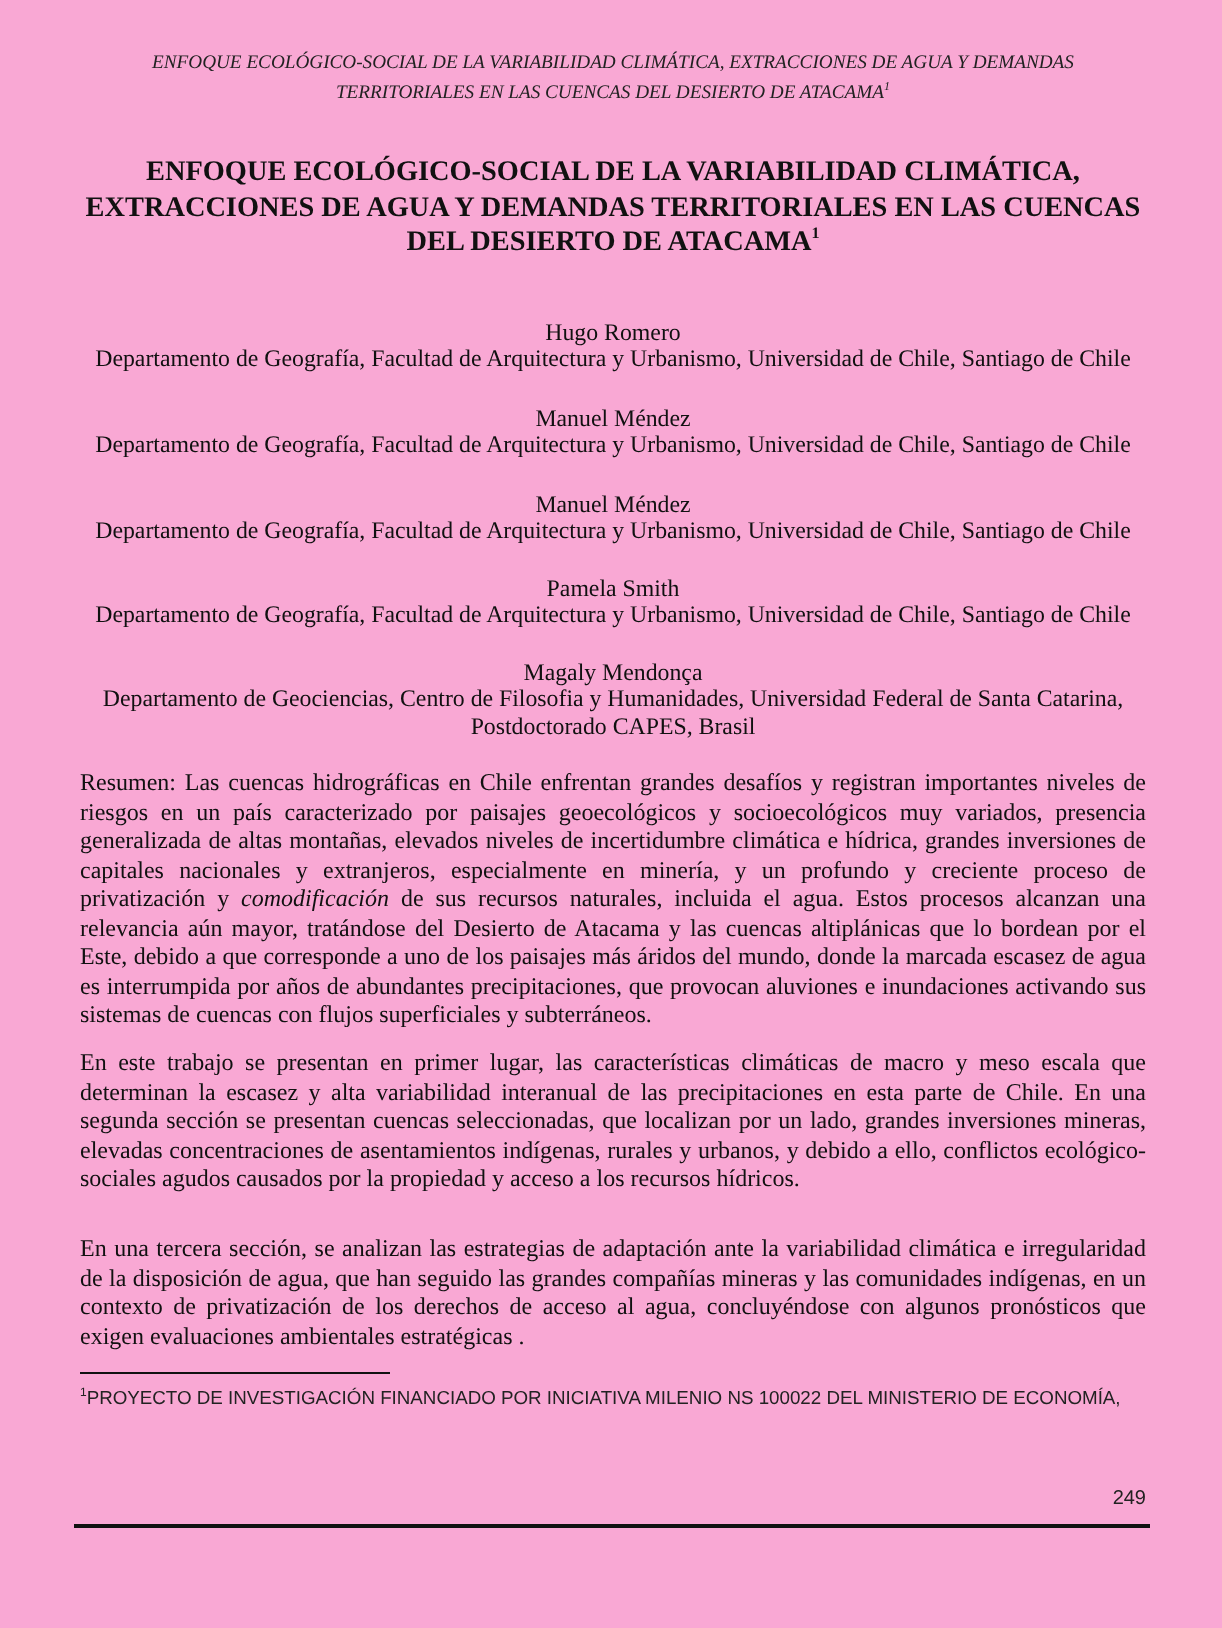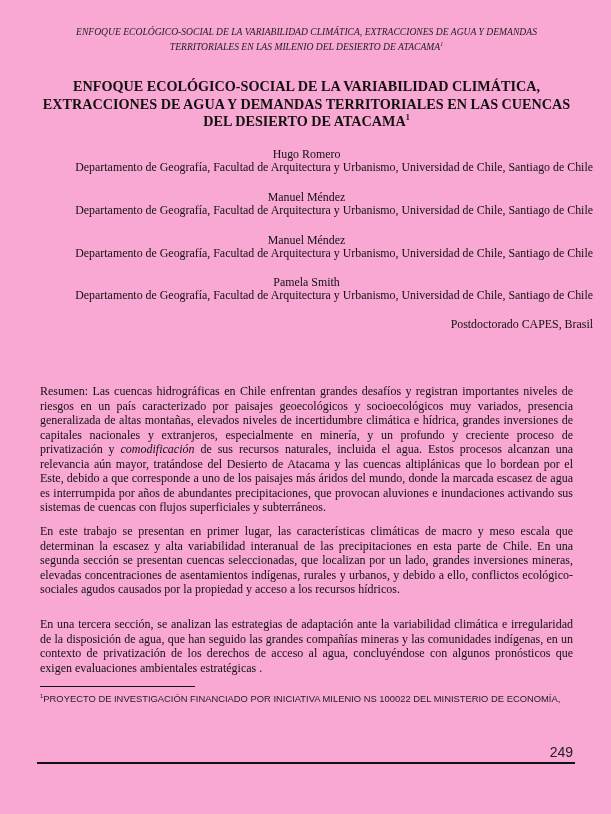--- a/index.html
+++ b/index.html
@@ -5,44 +5,44 @@
   html, body { margin: 0; padding: 0; background: #ffffff; }
   body { width: 611px; height: 814px; position: relative; overflow: hidden; color: #111; font-family: "Liberation Serif", "DejaVu Serif", serif; }
   .page { position: absolute; left: 0; top: 0; width: 611px; height: 814px; background: #f9a8d4; }
 
   .running-header { position: absolute; left: 40px; width: 533px; top: 26px; text-align: center; font-style: italic; font-size: 9.6px; line-height: 12px; color: #222; }
   .running-header sup { font-size: 6px; }
 
   .title { position: absolute; left: 36px; width: 541px; top: 78px; text-align: center; font-weight: bold; font-size: 14.2px; line-height: 17.6px; margin: 0; color: #111; }
   .title sup { font-size: 8px; vertical-align: 6px; line-height: 0; }
 
-  .author-block { position: absolute; left: 20px; width: 573px; text-align: center; font-size: 11.9px; line-height: 13.4px; color: #111; }
+  .author-block { position: absolute; left: 20px; width: 573px; text-align: center; font-size: 11.9px; line-height: 13.4px; color: #111; margin-top: 12px; }
   .author-block .name { display: block; }
-  .author-block .aff { display: block; text-align: right; }
+  .author-block .aff { display: block; }
 
   .abstract { position: absolute; left: 40px; width: 533px; font-size: 12px; line-height: 14.5px; text-align: justify; color: #111; }
   .abstract p { margin: 0; }
   .abstract em { font-style: italic; }
 
   .fn-sep { position: absolute; left: 40px; top: 686px; width: 155px; height: 1px; background: #111; }
   .footnote { position: absolute; left: 40px; width: 533px; top: 692px; font-family: "Liberation Sans", "DejaVu Sans", sans-serif; font-size: 9.4px; line-height: 14.5px; color: #222; }
   .footnote sup { font-size: 6px; vertical-align: 4px; line-height: 0; }
 
-  .page-number { position: absolute; right: 38px; top: 744px; font-family: "Liberation Sans", "DejaVu Sans", sans-serif; font-size: 14px; color: #222; text-align: center; }
+  .page-number { position: absolute; right: 38px; top: 744px; font-family: "Liberation Sans", "DejaVu Sans", sans-serif; font-size: 10px; color: #222; text-align: center; }
   .footer-rule { position: absolute; left: 37px; top: 762px; width: 538px; height: 2px; background: #111; }
   .footer-citation { position: absolute; left: 40px; top: 771px; font-family: "Liberation Sans", "DejaVu Sans", sans-serif; font-size: 9px; color: #222; }
 </style>
 </head>
 <body>
 
 <div class="page">
 
   <div class="running-header">
     <div>ENFOQUE ECOLÓGICO-SOCIAL DE LA VARIABILIDAD CLIMÁTICA, EXTRACCIONES DE AGUA Y DEMANDAS</div>
-    <div><span>TERRITORIALES EN LAS MILENIO DEL DESIERTO DE ATACAMA</span><sup>1</sup></div>
+    <div><span>TERRITORIALES EN LAS CUENCAS DEL DESIERTO DE ATACAMA</span><sup>1</sup></div>
   </div>
 
   <h1 class="title"><span>ENFOQUE ECOLÓGICO-SOCIAL DE LA VARIABILIDAD CLIMÁTICA, EXTRACCIONES DE AGUA Y DEMANDAS TERRITORIALES EN LAS CUENCAS DEL DESIERTO DE ATACAMA</span><sup>1</sup></h1>
 
   <div class="author-block" style="top:148px;">
     <span class="name">Hugo Romero</span>
     <span class="aff">Departamento de Geografía, Facultad de Arquitectura y Urbanismo, Universidad de Chile, Santiago de Chile</span>
   </div>
   <div class="author-block" style="top:191px;">
     <span class="name">Manuel Méndez</span>
@@ -50,20 +50,22 @@
   </div>
   <div class="author-block" style="top:234px;">
     <span class="name">Manuel Méndez</span>
     <span class="aff">Departamento de Geografía, Facultad de Arquitectura y Urbanismo, Universidad de Chile, Santiago de Chile</span>
   </div>
   <div class="author-block" style="top:276px;">
     <span class="name">Pamela Smith</span>
     <span class="aff">Departamento de Geografía, Facultad de Arquitectura y Urbanismo, Universidad de Chile, Santiago de Chile</span>
   </div>
   <div class="author-block" style="top:318px;">
+    <span class="name">Magaly Mendonça</span>
+    <span class="aff">Departamento de Geociencias, Centro de Filosofia y Humanidades, Universidad Federal de Santa Catarina,</span>
     <span class="aff">Postdoctorado CAPES, Brasil</span>
   </div>
 
   <div class="abstract" style="top:384px;">
     <p><span>Resumen: Las cuencas hidrográficas en Chile enfrentan grandes desafíos y registran importantes niveles de riesgos en un país caracterizado por paisajes geoecológicos y socioecológicos muy variados, presencia generalizada de altas montañas, elevados niveles de incertidumbre climática e hídrica,  grandes inversiones de capitales nacionales y extranjeros,   especialmente en minería,   y un profundo y creciente proceso de privatización y</span> <em>comodificación</em> <span>de sus recursos naturales, incluida el agua. Estos procesos alcanzan una relevancia aún mayor, tratándose del Desierto de Atacama y las cuencas altiplánicas que lo bordean por el Este, debido a que corresponde a uno de los paisajes más áridos del mundo, donde la marcada escasez de agua es interrumpida por años de abundantes precipitaciones, que provocan aluviones e inundaciones activando sus sistemas de cuencas con flujos superficiales y subterráneos.</span></p>
   </div>
 
   <div class="abstract" style="top:524px;">
     <p>En este trabajo se presentan en primer lugar, las características climáticas de macro y meso escala que determinan la escasez y alta variabilidad interanual de las precipitaciones en esta parte de Chile.  En una segunda sección se presentan cuencas seleccionadas, que localizan por un lado, grandes inversiones mineras, elevadas concentraciones de asentamientos indígenas, rurales y urbanos, y debido a ello, conflictos ecológico-sociales agudos causados por la propiedad y acceso a los recursos hídricos.</p>
   </div>

